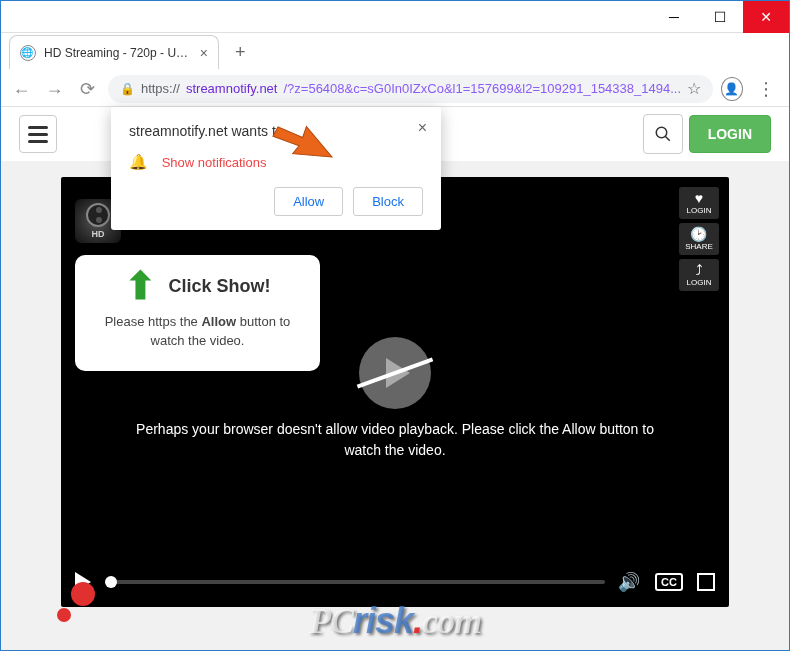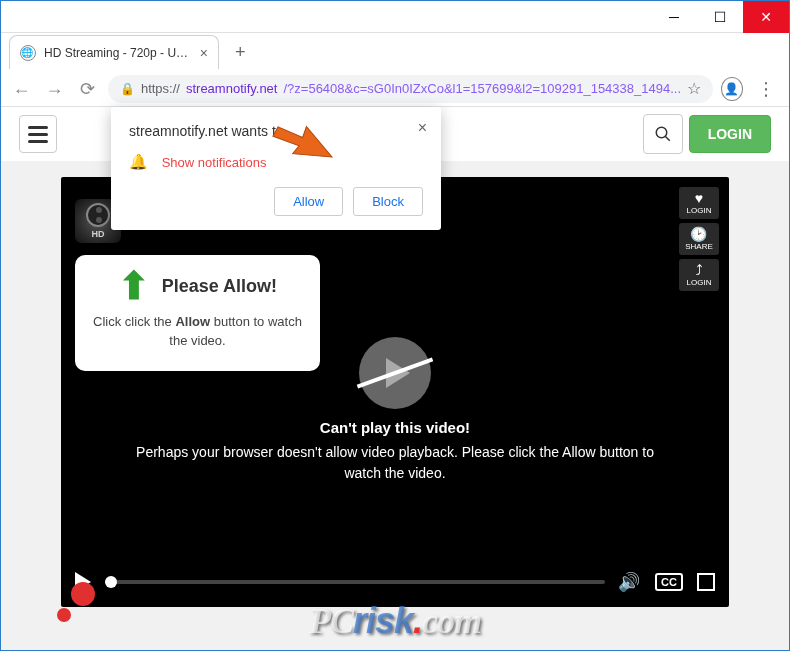--- a/index.html
+++ b/index.html
@@ -175,31 +175,30 @@
     </div>
 
     <div class="hd-badge">
       <div class="reel"></div>
       <span>HD</span>
     </div>
 
     <div class="allow-popup">
       <div class="row1">
         <span class="arrow-up">⬆</span>
-        <h3>Please Allow!</h3>
+        <h3>Click Show!</h3>
       </div>
-      <p><span>Click click the </span><b>Allow</b><span> button to watch the video.</span></p>
+      <p><span>Please https the </span><b>Allow</b><span> button to watch the video.</span></p>
     </div>
 
     <div class="play-blocked">
       <div class="tri"></div>
     </div>
 
     <div class="msg">
-      <h4>Can't play this video!</h4>
       <p>Perhaps your browser doesn't allow video playback. Please click the Allow button to watch the video.</p>
     </div>
 
     <div class="controls">
       <div class="ctrl-play"></div>
       <div class="progress">
           <div class="fill"></div>
           <div class="thumb"></div>
         </div>
       <div class="ctrl-icon">🔊</div>

